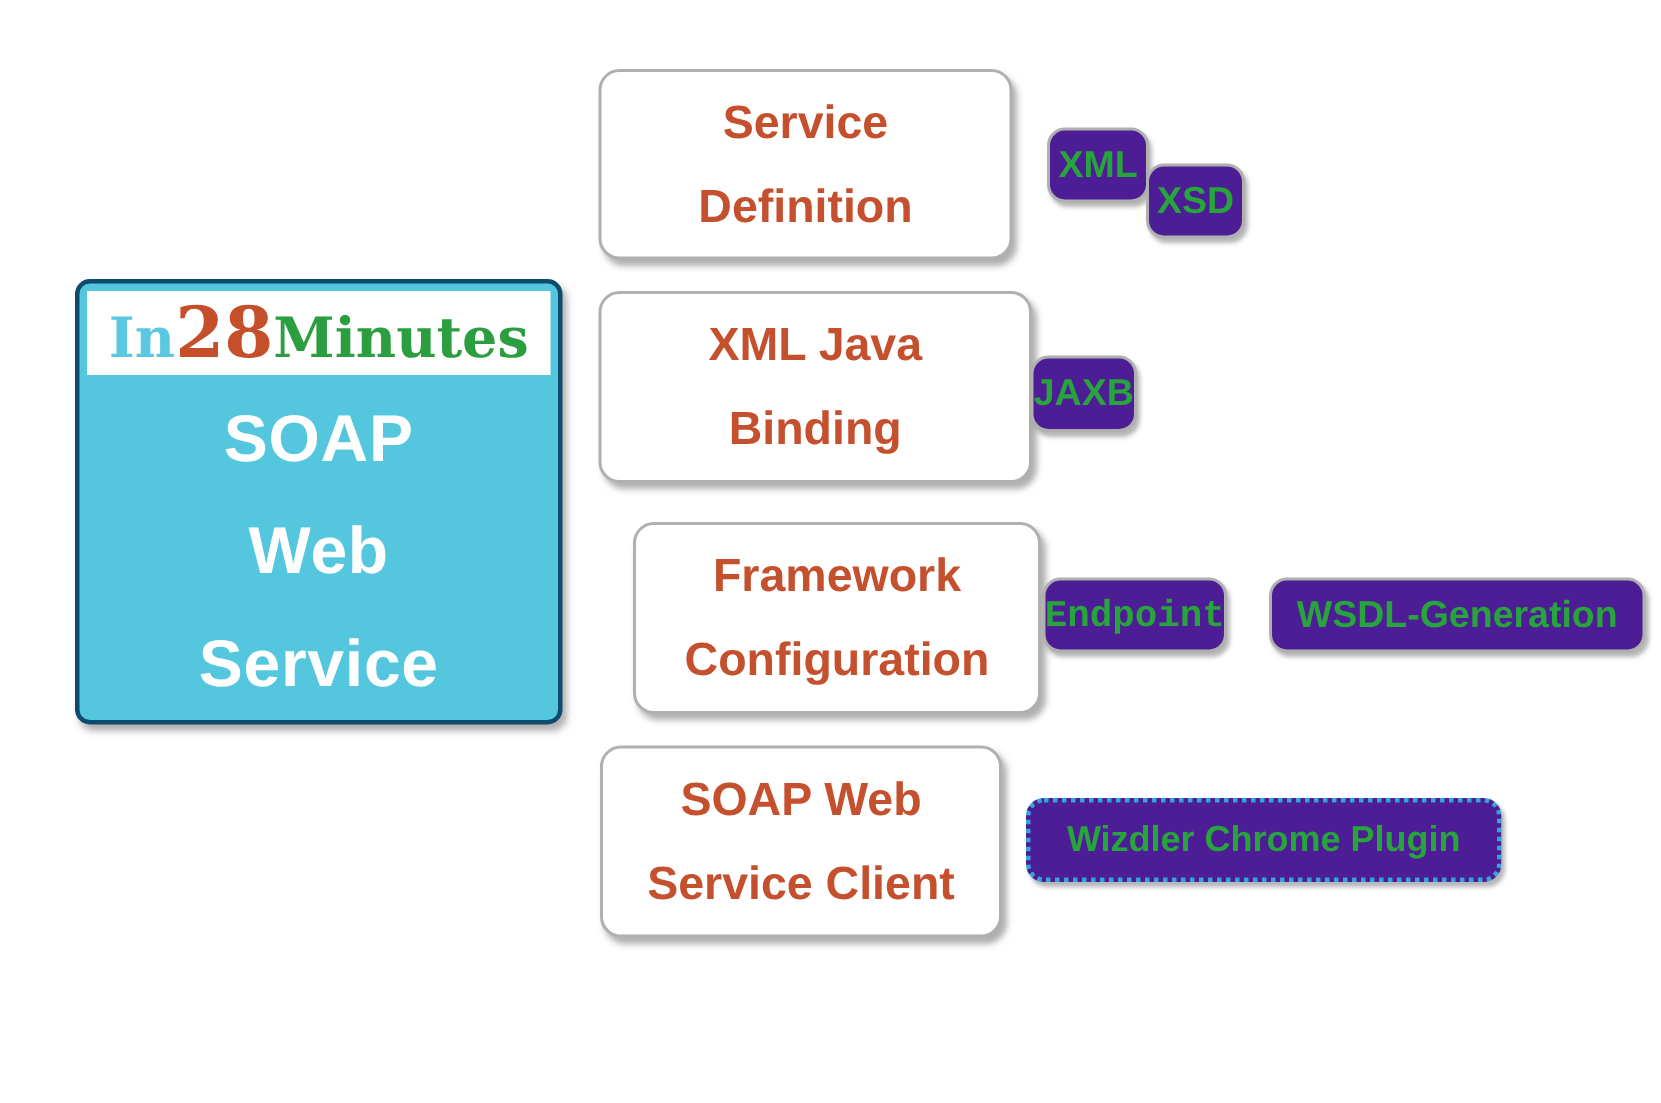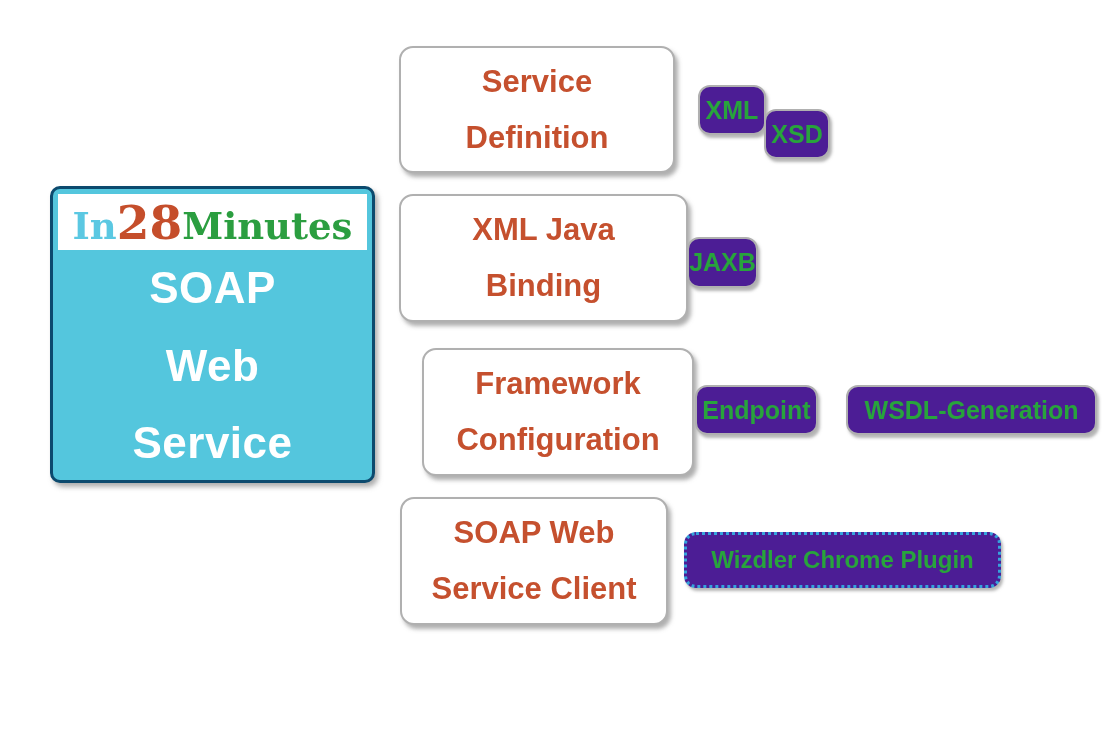--- a/index.html
+++ b/index.html
@@ -41,21 +41,21 @@
   }
   .logo-in      { color: #5bc8e2; }
   .logo-28      { color: #c54e2b; font-size: 47px; }
   .logo-minutes { color: #2b9e40; }
   .brand-lines {
     position: absolute;
     left: 0; right: 0; top: 61px; bottom: 0;
     display: flex;
     flex-direction: column;
     align-items: center;
-    justify-content: space-between;
+    justify-content: flex-end;
   }
   .brand-line {
     color: #ffffff;
     font-weight: bold;
     font-size: 44px;
     line-height: 75px;
     letter-spacing: 0.5px;
   }
 
   
@@ -96,21 +96,21 @@
     justify-content: center;
     color: #28a43c;
     font-weight: bold;
     font-size: 25px;
     white-space: nowrap;
   }
   #badge-xml      { left: 698px; top:  85px; width:  68px; height: 50px; }
   #badge-xsd      { left: 764px; top:  85px; width:  66px; height: 50px; margin-top: 24px; }
   #badge-wsdl     { left: 875px; top:  85px; width:  85px; height: 48px; }
   #badge-jaxb     { left: 687px; top: 237px; width:  71px; height: 51px; }
-  #badge-endpoint { left: 695px; top: 385px; width: 123px; height: 50px; }
+  #badge-endpoint { left: 695px; top: 385px; width: 123px; height: 50px; font-family: Liberation Mono, monospace; }
   #badge-wsdlgen  { left: 846px; top: 385px; width: 251px; height: 50px; }
   #badge-wizdler  {
     left: 684px; top: 532px; width: 317px; height: 56px;
     border: 3px dotted #35a3dc;
     font-size: 24px;
   }
 </style>
 </head>
 <body>
 

